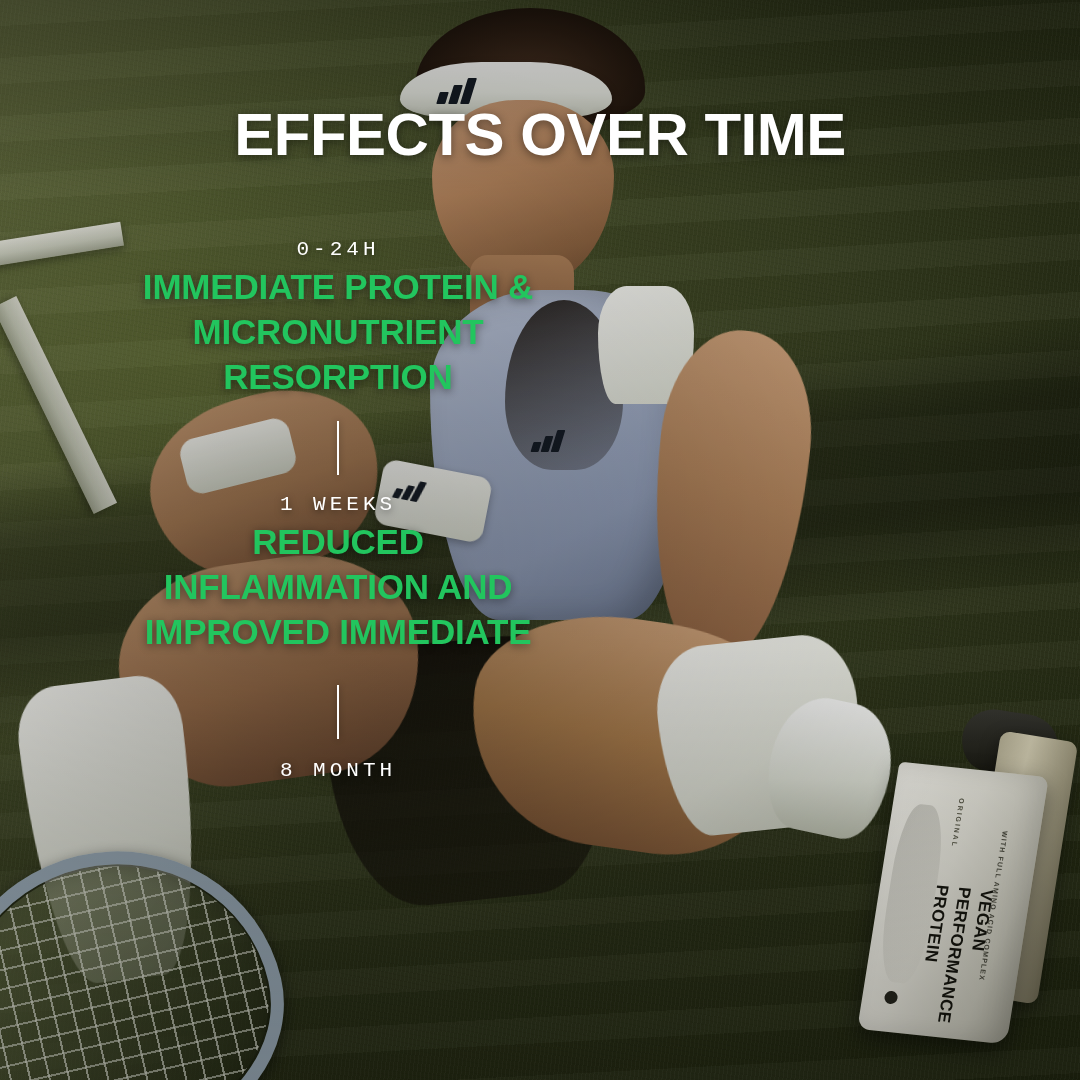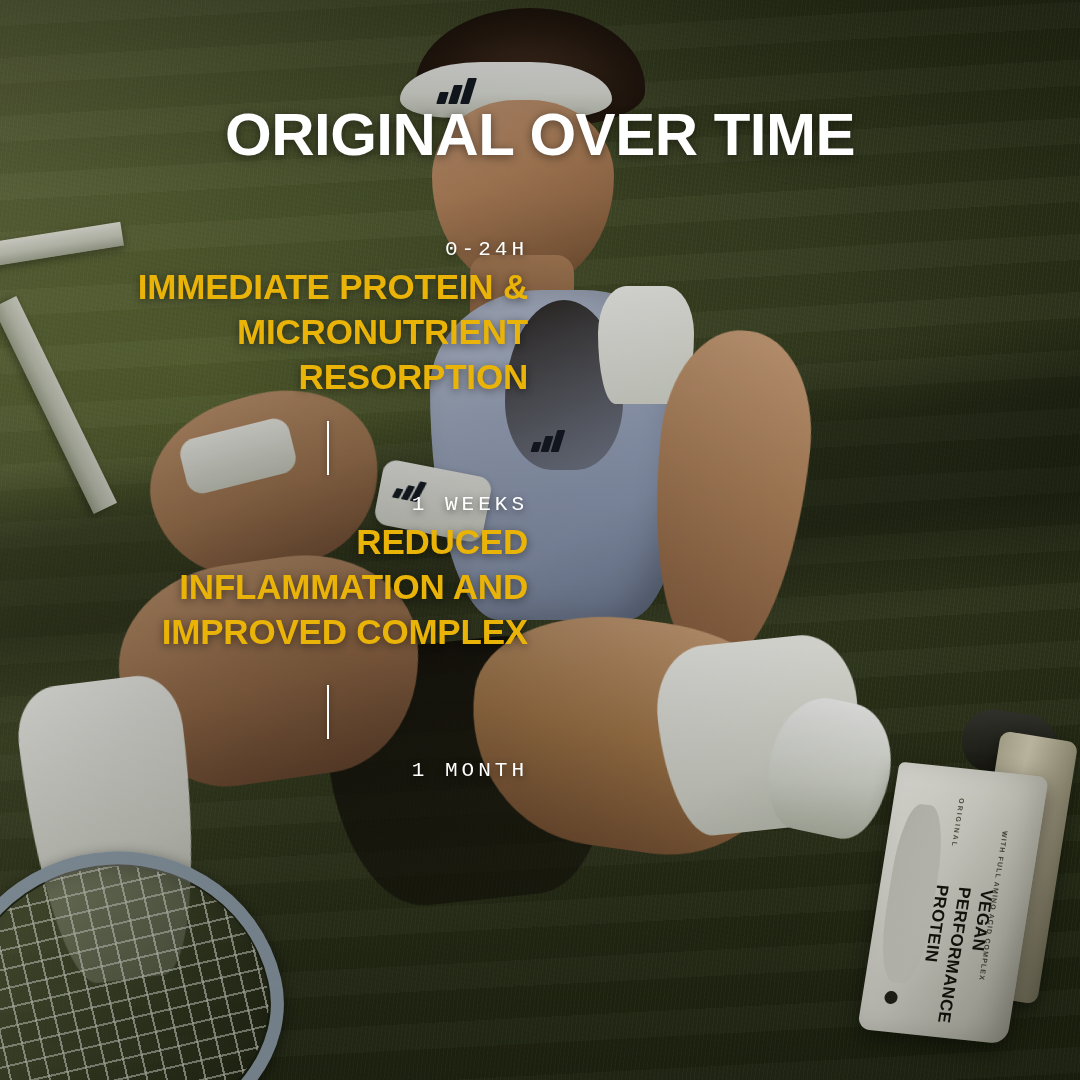--- a/index.html
+++ b/index.html
@@ -217,43 +217,43 @@
     font-weight:700;
     font-size:60px;
     letter-spacing:-0.5px;
     color:#ffffff;
     text-shadow:0 2px 10px rgba(0,0,0,.45);
     line-height:1.02;
   }
 
   .timeline {
     position:absolute;
-    left:128px; top:238px; width:400px;
-    text-align:right;
+    left:138px; top:238px; width:400px;
+    text-align:center;
   }
 
   .stage-block { position:relative; }
 
   .stage-time {
     font-family:"Liberation Mono", monospace;
     font-size:21px;
     font-weight:400;
     letter-spacing:4px;
     color:#ffffff;
     text-shadow:0 2px 7px rgba(0,0,0,.5);
     margin-bottom:4px;
   }
 
   .stage-desc {
     font-family:"Liberation Sans", sans-serif;
     font-weight:700;
     font-size:35px;
     line-height:1.28;
     letter-spacing:-0.2px;
-    color:#eab308;
+    color:#22c55e;
     text-shadow:0 2px 9px rgba(0,0,0,.48);
   }
 
   .divider {
     width:2px; height:54px;
     background:#ffffff;
     margin:22px auto 18px auto;
     box-shadow:0 0 6px rgba(0,0,0,.4);
   }
   .divider.d2 { margin:30px auto 20px auto; }
@@ -320,38 +320,38 @@
     <div class="pouch-sub">WITH FULL AMINO ACID COMPLEX</div>
     <div class="pouch-label">VEGAN
 PERFORMANCE
 PROTEIN</div>
   </div>
 
   <div class="scrim"></div>
 
   <div class="overlay">
 
-    <div class="headline">ORIGINAL OVER TIME</div>
+    <div class="headline">EFFECTS OVER TIME</div>
 
     <div class="timeline">
 
       <div class="stage-block">
         <div class="stage-time">0-24H</div>
         <div class="stage-desc">IMMEDIATE PROTEIN &amp; MICRONUTRIENT RESORPTION</div>
       </div>
 
       <div class="divider"></div>
 
       <div class="stage-block">
         <div class="stage-time">1 WEEKS</div>
-        <div class="stage-desc">REDUCED INFLAMMATION AND IMPROVED COMPLEX</div>
+        <div class="stage-desc">REDUCED INFLAMMATION AND IMPROVED IMMEDIATE</div>
       </div>
 
       <div class="divider d2"></div>
 
       <div class="stage-block">
-        <div class="stage-time">1 MONTH</div>
+        <div class="stage-time">8 MONTH</div>
       </div>
 
     </div>
   </div>
 
 </div>
 
 </body></html>

